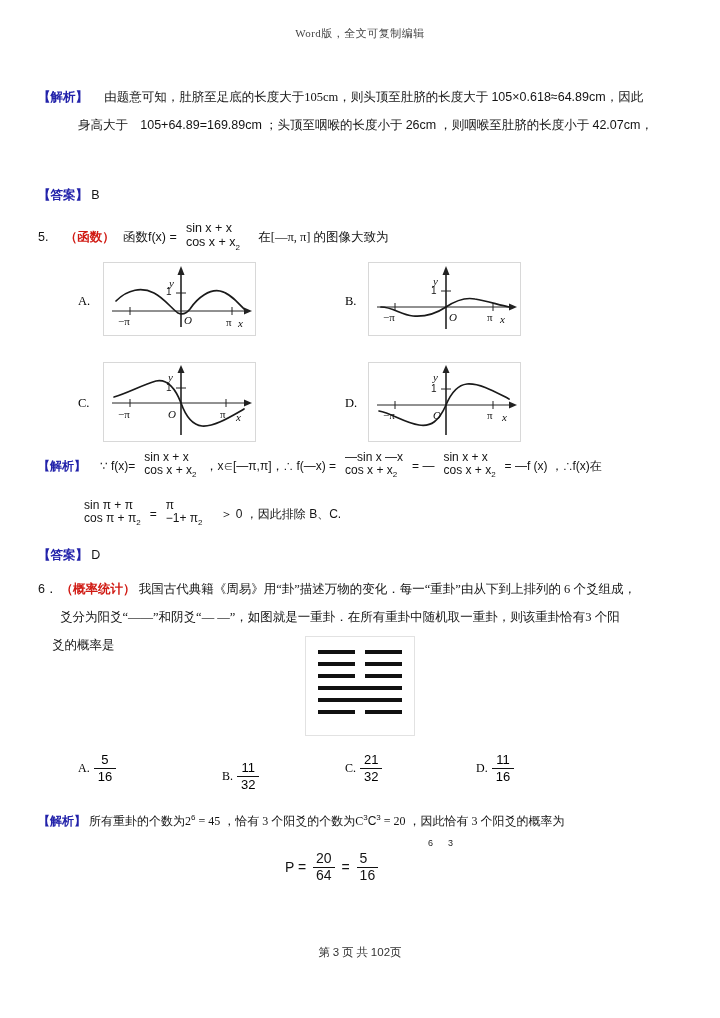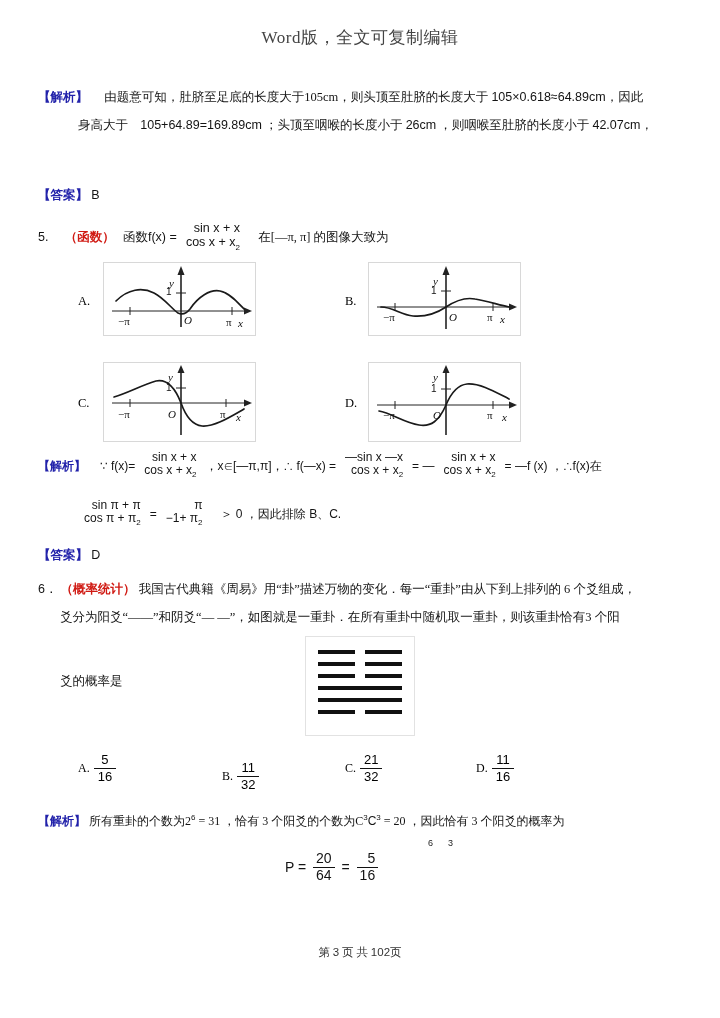--- a/index.html
+++ b/index.html
@@ -22,21 +22,21 @@
     box-sizing: border-box;
   }
 
   
   .doc-header {
     position: absolute;
     top: 26px;
     left: 0;
     width: 720px;
     text-align: center;
-    font-size: 17px;
+    font-size: 11px;
     color: #444;
     letter-spacing: 0.5px;
   }
 
   
   .blk {
     position: absolute;
     font-size: 12.5px;
     line-height: 1.5;
     color: #141414;
@@ -50,21 +50,21 @@
   .redtag {
     color: #d01a13;
     font-weight: bold;
   }
   .sans { font-family: "Liberation Sans", sans-serif; }
 
   
   .frac {
     display: inline-block;
     vertical-align: middle;
-    text-align: right;
+    text-align: left;
     font-family: "Liberation Sans", sans-serif;
     line-height: 1.12;
     margin: 0 3px;
     position: relative;
     top: -1px;
   }
   .frac .num { display: block; padding: 0 3px; }
   .frac .den { display: block; padding: 0 3px; }
   .frac.bar .num { border-bottom: 1px solid #111; }
 
@@ -288,21 +288,21 @@
   </div>
 
   <div class="blk" style="top:580px; left:38px;">
     <span class="sans">6．</span>
     <span class="redtag">（概率统计）</span>
     <span>我国古代典籍《周易》用“卦”描述万物的变化．每一“重卦”由从下到上排列的 6 个爻组成，</span>
   </div>
   <div class="blk" style="top:608px; left:60px;">
     <span>爻分为阳爻“——”和阴爻“— —”，如图就是一重卦．在所有重卦中随机取一重卦，则该重卦恰有3 个阳</span>
   </div>
-  <div class="blk" style="top:636px; left:60px;margin-top:36px;">
+  <div class="blk" style="top:636px; left:52px;">
     <span>爻的概率是</span>
   </div>
 
   <div class="hexagram" style="top:636px; left:305px; width:110px; height:100px;">
     <div class="hex-row hex-broken">
         <span class="hex-seg"></span>
         <span class="hex-seg"></span>
       </div>
     <div class="hex-row hex-broken">
         <span class="hex-seg"></span>
@@ -333,21 +333,21 @@
   <div class="optfrac" style="top:752px; left:345px;">
     <span class="lbl">C.</span><span class="fr"><span class="n">21</span><span class="d">32</span></span>
   </div>
   <div class="optfrac" style="top:752px; left:476px;">
     <span class="lbl">D.</span><span class="fr"><span class="n">11</span><span class="d">16</span></span>
   </div>
 
   <div class="blk" style="top:812px; left:38px; font-size:12px;">
     <span class="tag">【解析】</span>
     <span>所有重卦的个数为2</span><span class="sup sans">6</span>
-    <span>= 31 ，恰有 3 个阳爻的个数为C</span><span class="sup sans">3</span><span class="sans">C</span><span class="sup sans">3</span>
+    <span>= 45 ，恰有 3 个阳爻的个数为C</span><span class="sup sans">3</span><span class="sans">C</span><span class="sup sans">3</span>
     <span>= 20 ，因此恰有 3 个阳爻的概率为</span>
   </div>
   <div class="blk sans" style="top:837px; left:428px; font-size:9px; color:#222;">6</div>
   <div class="blk sans" style="top:837px; left:448px; font-size:9px; color:#222;">3</div>
 
   <div class="blk sans" style="top:852px; left:285px; font-size:14px;">
     <span>P =</span>
     <span class="frac bar" style="font-size:14px;"><span class="num">20</span><span class="den">64</span></span>
     <span>=</span>
     <span class="frac bar" style="font-size:14px;"><span class="num">5</span><span class="den">16</span></span>

